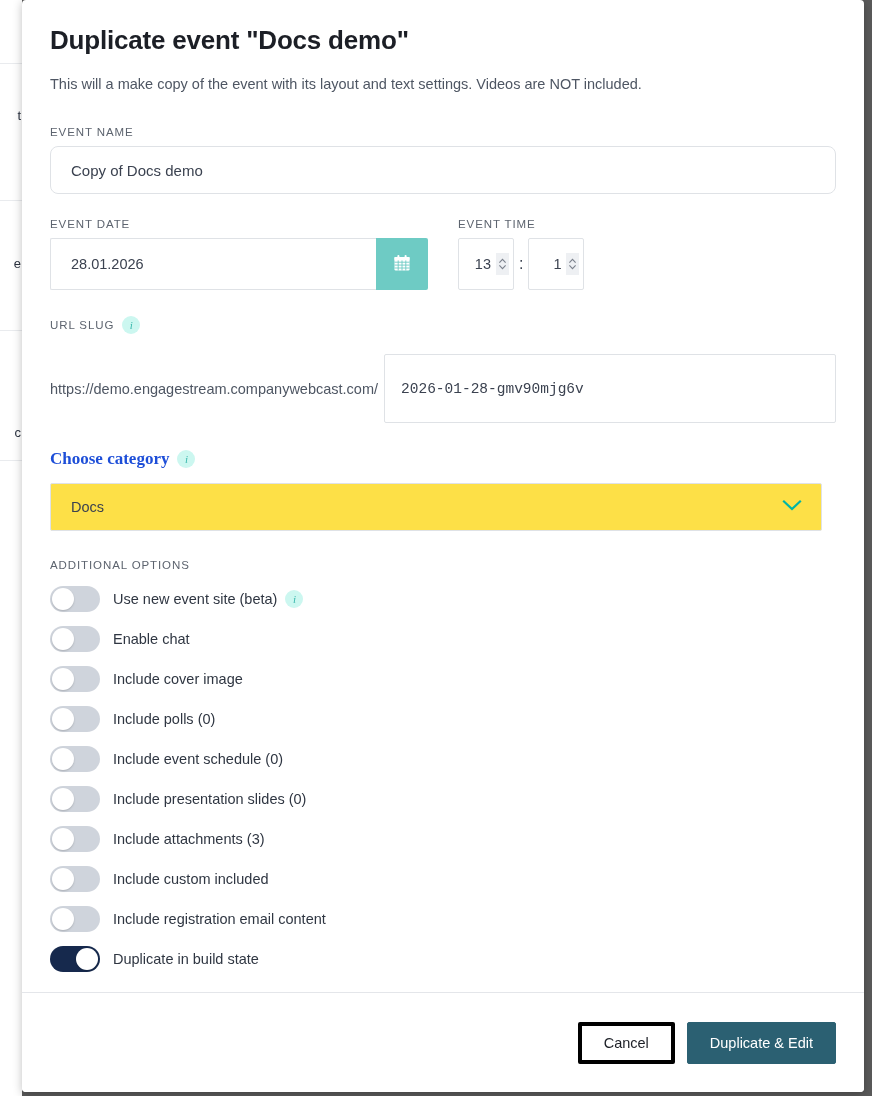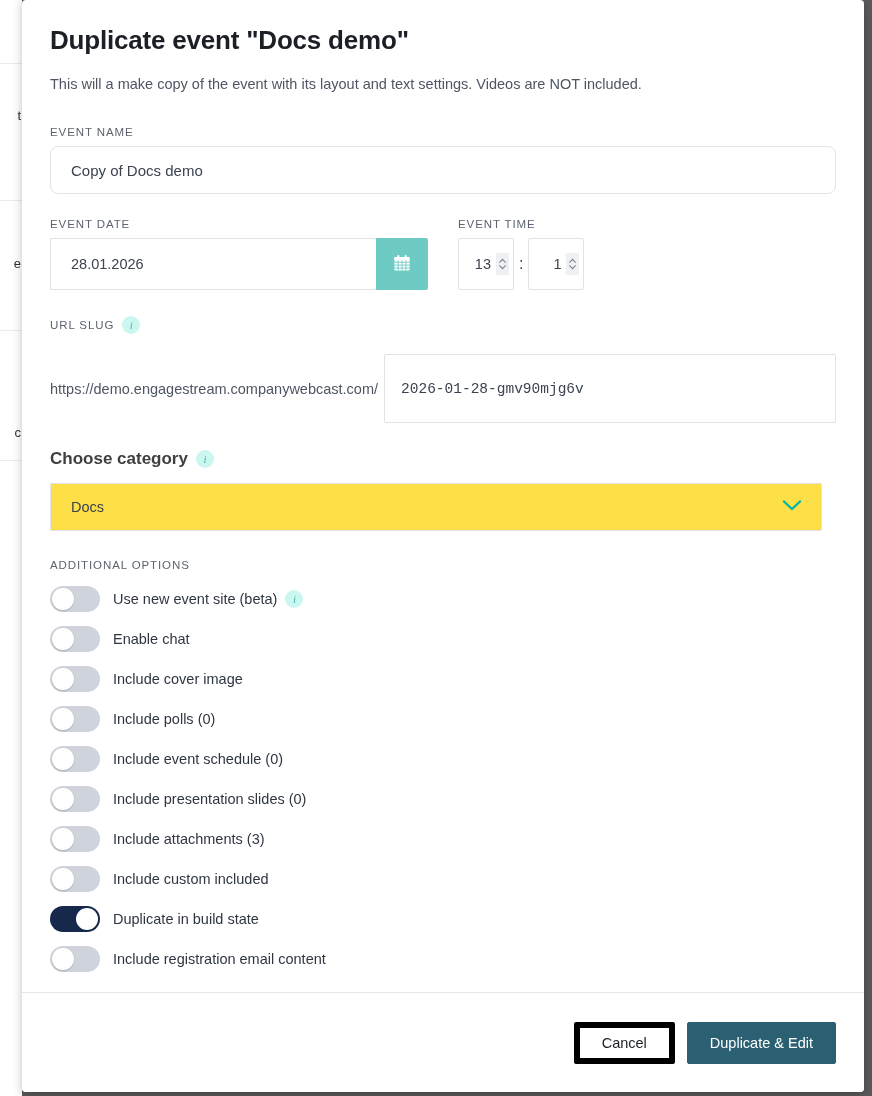--- a/index.html
+++ b/index.html
@@ -197,21 +197,22 @@
     background: #fff;
     font-family: "Liberation Mono", monospace;
     outline: none;
     margin-left: 6px;
   }
 
   .row-category { margin-top: 26px; }
   .cat-heading {
     font-size: 17px;
     font-weight: bold;
-    color: #404040;
+    color: #1d4ed8;
+    font-family: Liberation Serif, serif;
   }
   .select-box {
     margin-top: 14px;
     width: 772px;
     height: 48px;
     border: 1px solid #dfe2e6;
     border-radius: 2px;
     display: flex;
     align-items: center;
     justify-content: space-between;
@@ -266,21 +267,21 @@
   .btn {
     height: 42px;
     border-radius: 2px;
     font-size: 14.5px;
     font-family: "Liberation Sans", sans-serif;
     cursor: pointer;
     padding: 0 22px;
   }
   .btn-cancel {
     background: #ffffff;
-    border: 6px solid #000000;
+    border: 4px solid #000000;
     color: #1c1f26;
     min-width: 84px;
   }
   .btn-primary {
     background: #2b6072;
     border: 1px solid #2b6072;
     color: #ffffff;
     margin-left: 12px;
     min-width: 140px;
   }
@@ -435,30 +436,30 @@
               </div>
               <span class="toggle-label">Include attachments (3)</span>
             </div>
             <div class="toggle-row">
               <div class="toggle">
                 <div class="knob"></div>
               </div>
               <span class="toggle-label">Include custom included</span>
             </div>
             <div class="toggle-row">
+              <div class="toggle">
+                <div class="knob"></div>
+              </div>
+              <span class="toggle-label">Include registration email content</span>
+            </div>
+            <div class="toggle-row">
               <div class="toggle on">
                 <div class="knob"></div>
               </div>
               <span class="toggle-label">Duplicate in build state</span>
-            </div>
-            <div class="toggle-row">
-              <div class="toggle">
-                <div class="knob"></div>
-              </div>
-              <span class="toggle-label">Include registration email content</span>
             </div>
           </div>
       </div>
 
     </div>
 
     <div class="modal-footer">
       <button class="btn btn-cancel">Cancel</button>
       <button class="btn btn-primary">Duplicate &amp; Edit</button>
     </div>

